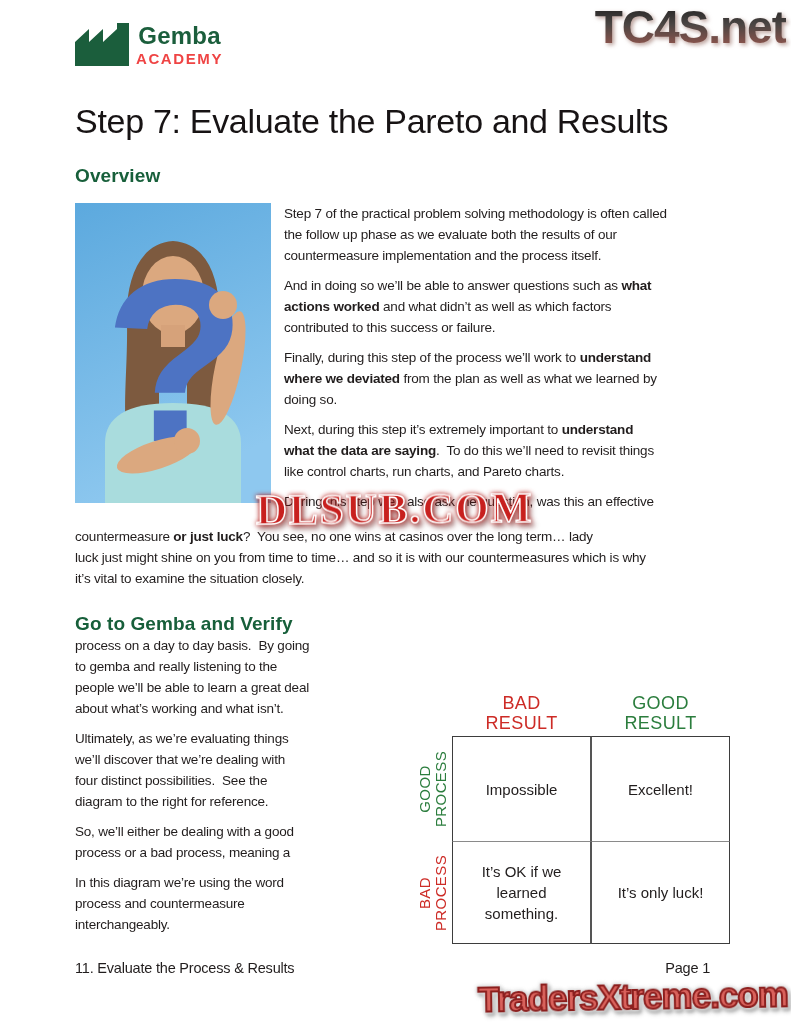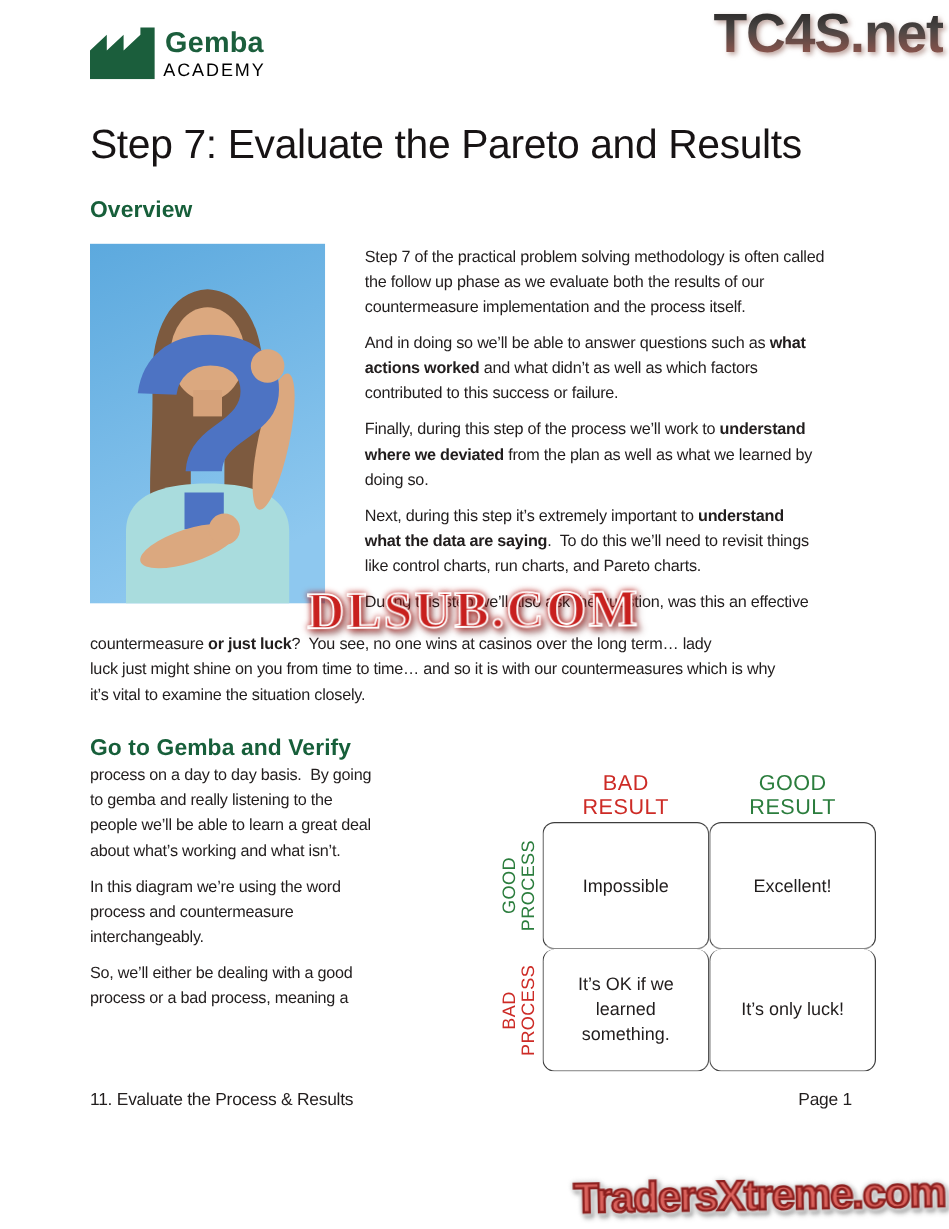--- a/index.html
+++ b/index.html
@@ -12,21 +12,21 @@
     color: #211d1d;
   }
   .content { padding: 18px 61px 0 75px; position: relative; }
 
   
   .header { height: 62px; position: relative; }
   .logo { display: flex; align-items: flex-start; gap: 7px; padding-top: 2px; }
   .logo svg { display: block; }
   .logo-text { line-height: 1; padding-top: 4px; text-align: center; }
   .logo-name { font-size: 24px; font-weight: 700; color: #1b5e3c; letter-spacing: 0.2px; }
-  .logo-sub  { font-size: 15px; font-weight: 400; color: #000000; letter-spacing: 1.6px; margin-top: 3px; }
+  .logo-sub  { font-size: 15px; font-weight: 700; color: #ef4444; letter-spacing: 1.6px; margin-top: 3px; }
 
   
   .wm-tc4s {
     position: absolute; top: 0px; right: 5px;
     font-size: 46px; font-weight: 700; letter-spacing: -1px;
     background: linear-gradient(180deg, #1e1e1e 5%, #4a4543 45%, #82524b 78%, #a06a5e 100%);
     -webkit-background-clip: text; background-clip: text; color: transparent;
     filter: drop-shadow(2px 2px 2px rgba(130,80,70,0.55));
     z-index: 30;
   }
@@ -67,26 +67,26 @@
   .para b { font-weight: 700; }
 
   
   .ov-row { display: flex; margin-top: 16px; }
   .photo {
     width: 196px; height: 300px; flex: 0 0 196px;
     margin-right: 13px;
   }
   .photo svg { display: block; }
   .ov-col { flex: 1; padding-top: 0px; }
-  .ov-col .para { margin-bottom: 9px; margin-left: 20px; }
+  .ov-col .para { margin-bottom: 9px; }
   .full { margin-top: 5px; }
 
   
   .g-intro { margin-top: 16px; }
-  .gemba-row { display: flex; margin-top: 0px; }
+  .gemba-row { display: flex; margin-top: 0px; align-items: flex-end; }
   .g-left { flex: 1; padding-top: 0px; }
   .g-left .para { margin-bottom: 9px; }
 
   
   .matrix {
     flex: 0 0 316px;
     display: grid;
     grid-template-columns: 38px 139px 139px;
     grid-template-rows: 48px 106px 102px;
     margin-top: 2px;
@@ -100,21 +100,21 @@
   .m-rot {
     transform: rotate(-90deg);
     font-size: 15px; line-height: 16px; letter-spacing: 0.4px;
     text-align: center; white-space: pre-line;
   }
   .red   { color: #cd2b26; }
   .green { color: #2b7d3d; }
   .m-cell {
     display: flex; align-items: center; justify-content: center;
     text-align: center; font-size: 15px; line-height: 21px;
-    white-space: pre-line; color: #211d1d; border-radius: 10px;
+    white-space: pre-line; color: #211d1d;
   }
   .c-tl { border: 1.5px solid #3d3d3d; border-right: 0.75px solid #555; border-bottom: 1px solid #8a8a8a; }
   .c-tr { border: 1.5px solid #3d3d3d; border-left: 0.75px solid #555; border-bottom: 1px solid #8a8a8a; }
   .c-bl { border: 1.5px solid #3d3d3d; border-right: 0.75px solid #555; border-top: 0; }
   .c-br { border: 1.5px solid #3d3d3d; border-left: 0.75px solid #555; border-top: 0; }
 
   
   .footer {
     display: flex; justify-content: space-between; align-items: baseline;
     margin-top: 16px; padding-right: 20px;
@@ -192,25 +192,29 @@
 it’s vital to examine the situation closely.</p>
 
   <h2 class="green-heading">Go to Gemba and Verify</h2>
 
   <div class="gemba-row">
     <div class="g-left">
       <p class="para">process on a day to day basis.  By going
 to gemba and really listening to the
 people we’ll be able to learn a great deal
 about what’s working and what isn’t.</p>
+      <p class="para">Ultimately, as we’re evaluating things
+we’ll discover that we’re dealing with
+four distinct possibilities.  See the
+diagram to the right for reference.</p>
+      <p class="para">So, we’ll either be dealing with a good
+process or a bad process, meaning a</p>
       <p class="para">In this diagram we’re using the word
 process and countermeasure
 interchangeably.</p>
-      <p class="para">So, we’ll either be dealing with a good
-process or a bad process, meaning a</p>
     </div>
 
     <div class="matrix">
       <div></div>
       <div class="m-h red">BAD
 RESULT</div>
       <div class="m-h green">GOOD
 RESULT</div>
 
       <div class="m-side">

